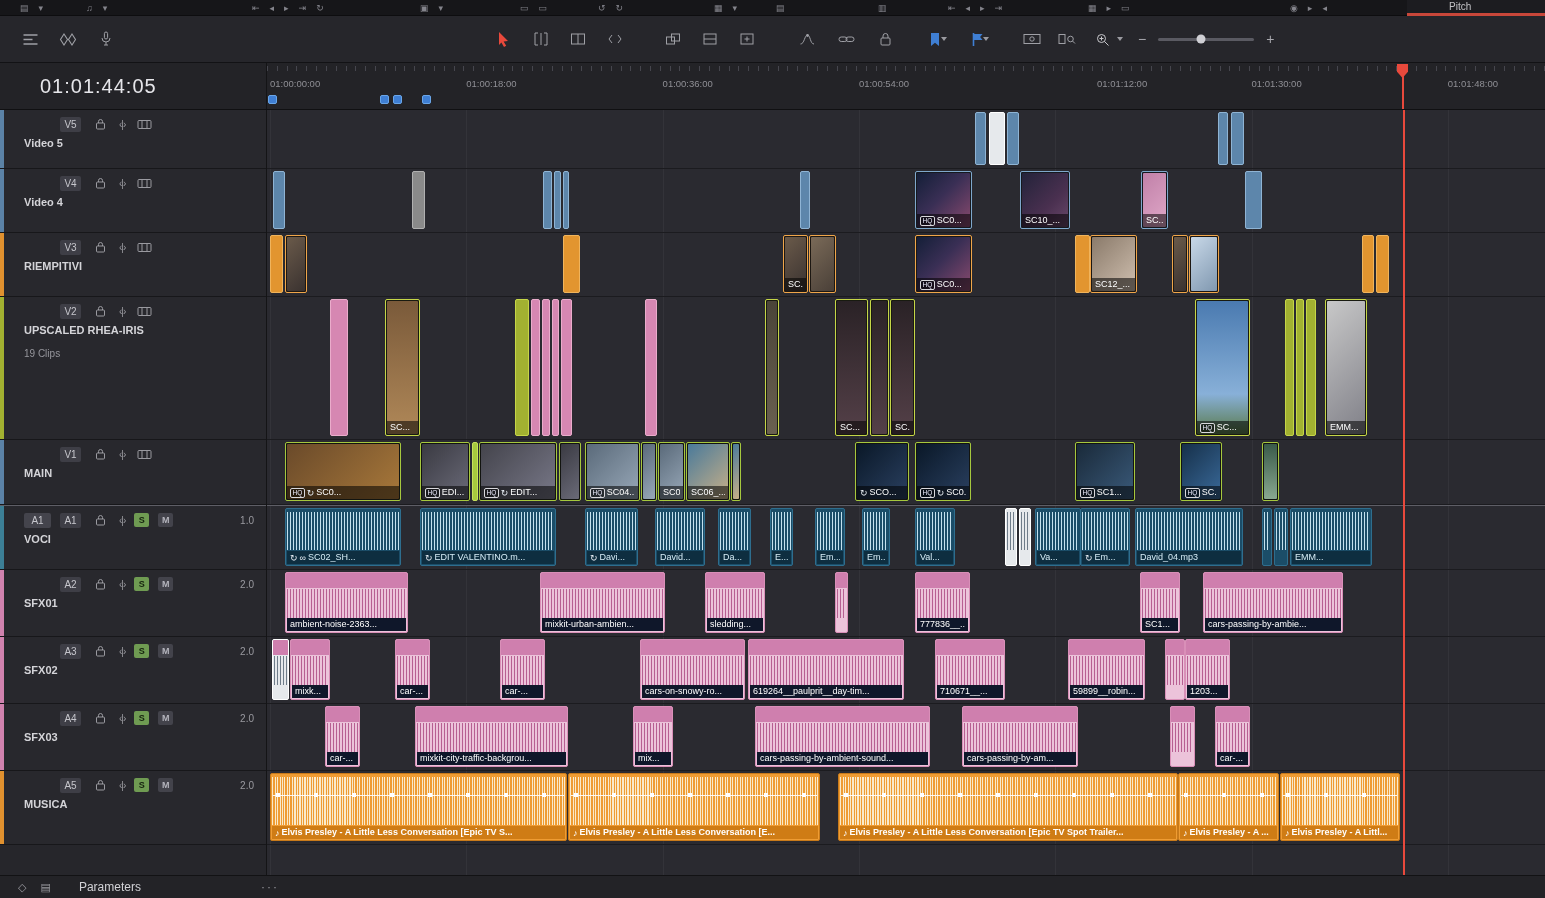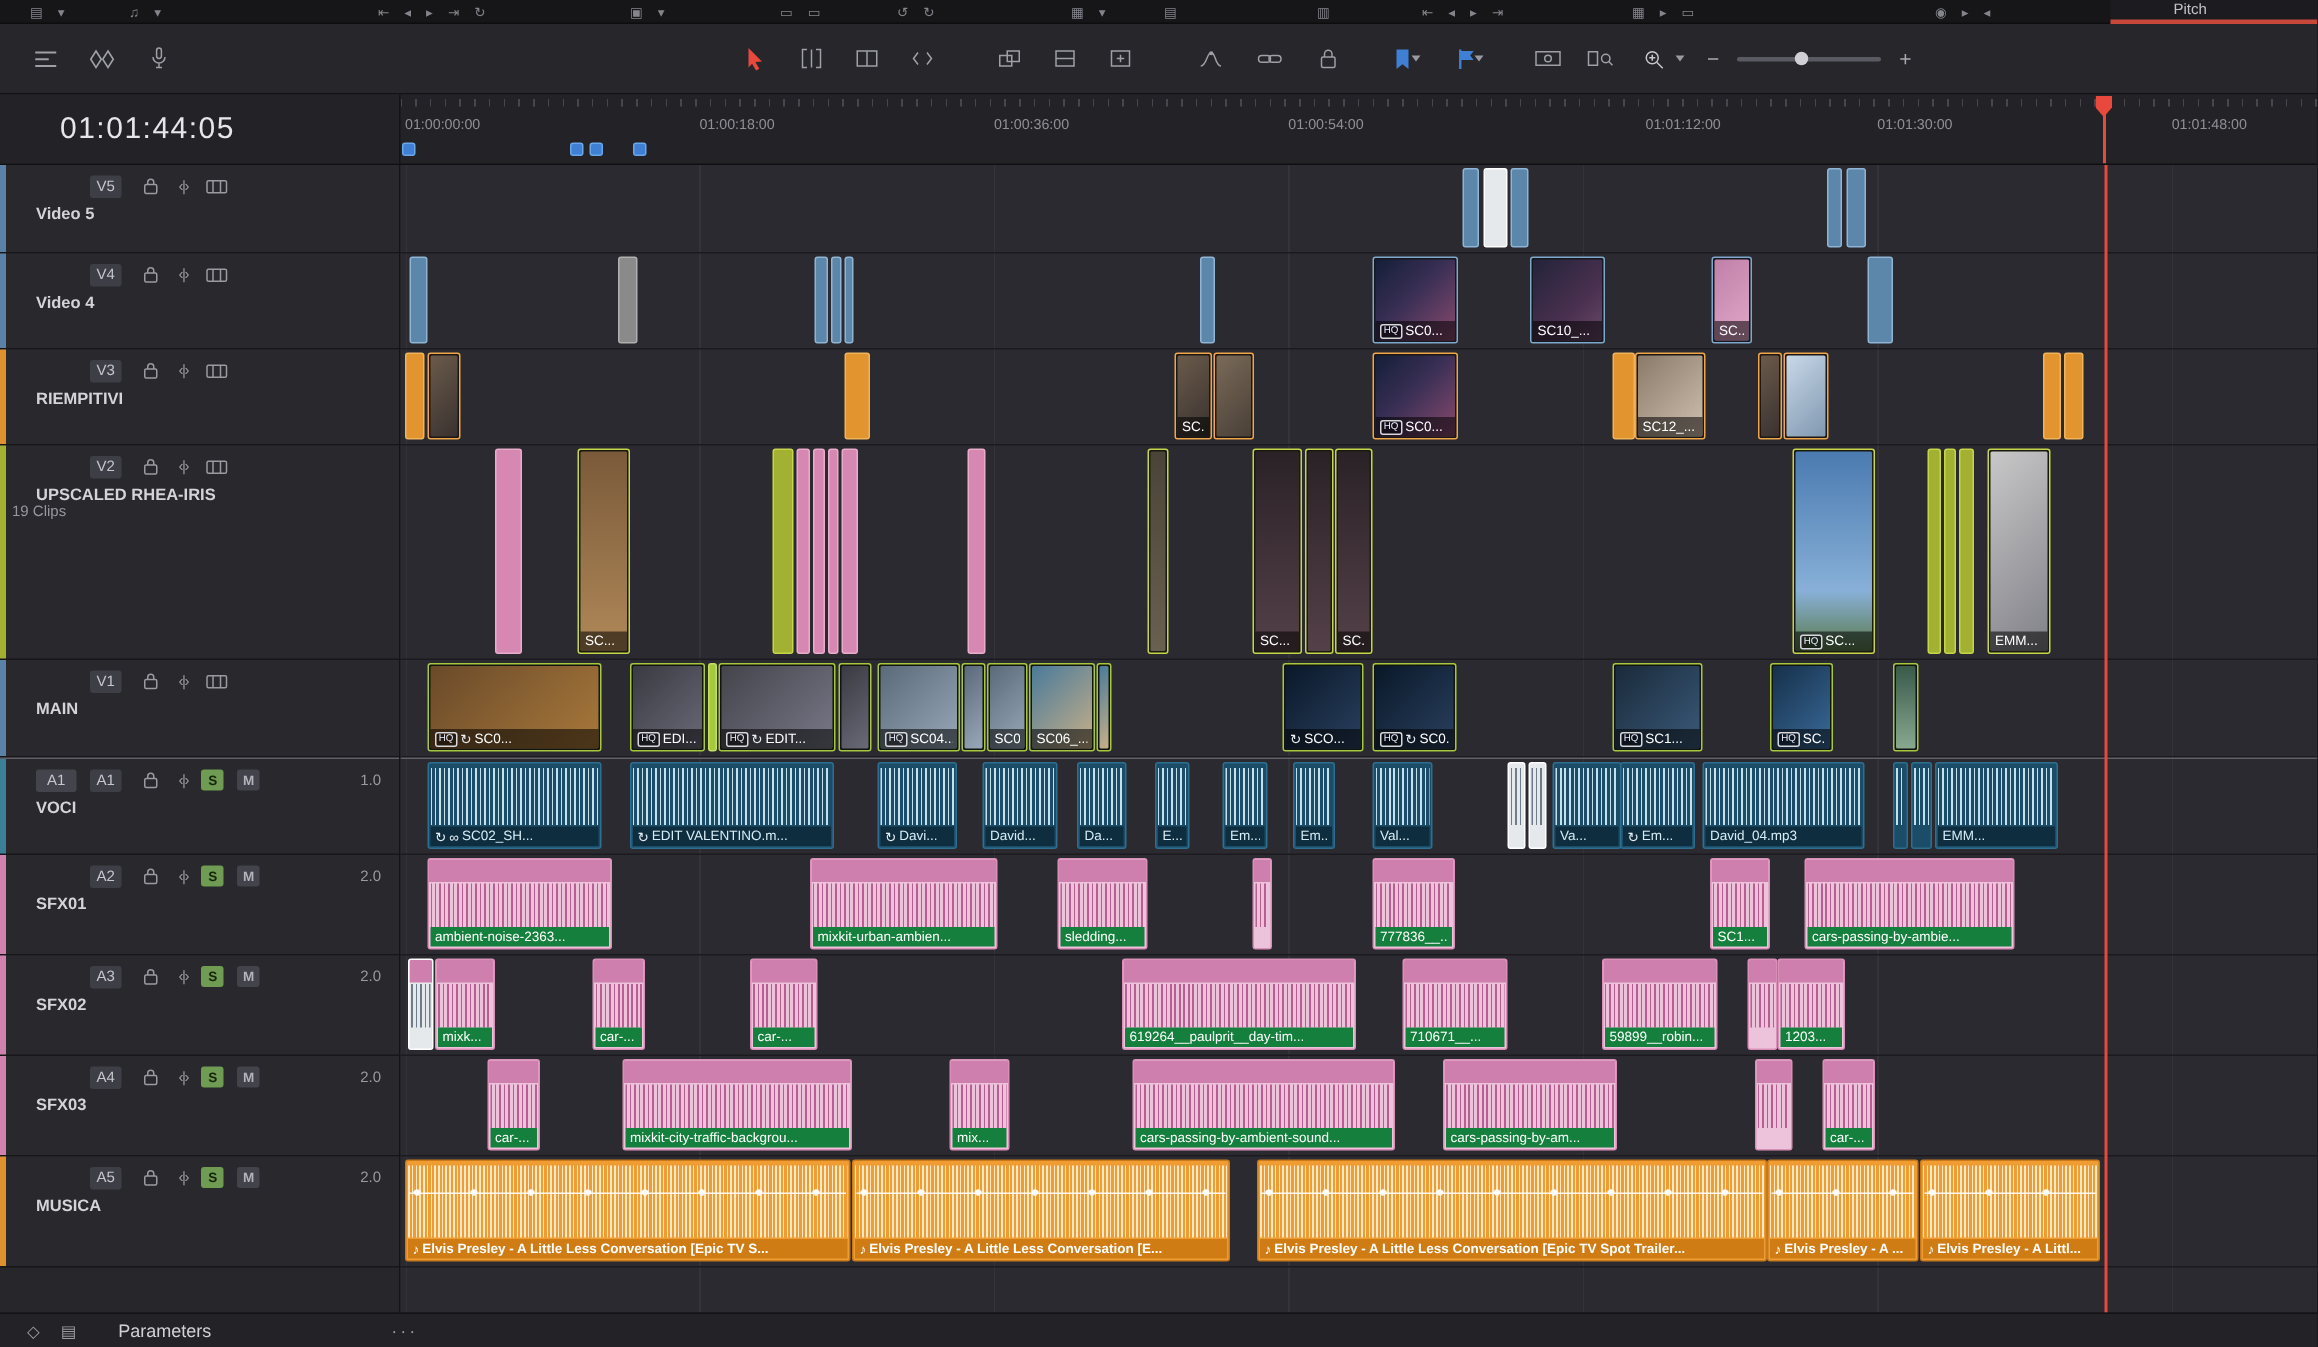--- a/index.html
+++ b/index.html
@@ -44,21 +44,21 @@
   .strip{position:absolute;left:0;top:0;bottom:0;width:4px;}
   .trow{display:flex;align-items:center;gap:9px;padding:6px 0 0 24px;height:22px;}
   .pre{width:27px;height:15px;}
   .prebadge{width:27px;height:15px;background:#44444c;border-radius:2px;color:#c6c6cc;font-size:10px;text-align:center;line-height:15px;}
   .badge{min-width:21px;height:15px;background:#3e3e46;border-radius:2px;color:#c6c6cc;font-size:10px;text-align:center;line-height:15px;padding:0 3px;}
   .autosel{color:#9a9aa0;font-size:10px;letter-spacing:-1px;}
   .solo{width:15px;height:14px;background:#6f9b52;color:#16230f;font-size:9px;font-weight:bold;text-align:center;line-height:14px;border-radius:2px;}
   .mute{width:15px;height:14px;background:#43434b;color:#b4b4bc;font-size:9px;font-weight:bold;text-align:center;line-height:14px;border-radius:2px;}
   .level{position:absolute;right:12px;top:9px;font-size:10px;color:#9a9aa0;}
   .tname{padding-left:24px;margin-top:5px;font-size:11px;font-weight:bold;color:#d4d4d8;white-space:nowrap;}
-  .tsub{padding-left:8px;font-size:10px;color:#96969c;margin-top:0;}
+  .tsub{padding-left:24px;font-size:10px;color:#96969c;margin-top:12px;}
 
   #lanes{position:relative;flex:1;background-color:#2a2a30;
     background-image:repeating-linear-gradient(90deg,rgba(255,255,255,.045) 0 1px,transparent 1px 196.3px);
     background-position:3px 0;overflow:hidden;}
   .lane{position:relative;border-bottom:1px solid #1b1b1f;}
   .lane.section{border-top:1px solid #5e5e66;}
 
   
   .clip{position:absolute;top:2px;bottom:3px;border-radius:2px;overflow:hidden;font-size:9px;}
   .clip.blue{background:#5d86ab;border:1px solid #8fb4d4;}
@@ -82,21 +82,21 @@
 
   
   .clip.voice{background:#1b4d68;border:1px solid #2e6e8e;}
   .clip.voice .wave{position:absolute;left:1px;right:1px;top:3px;bottom:15px;
     background:repeating-linear-gradient(90deg,rgba(205,233,245,.95) 0 1px,transparent 1px 3px);}
   .clip.voice .name{background:#0e2e40;color:#d6ecf6;}
   .clip.sfx{background:#ecc3da;border:1px solid #d98fb8;}
   .clip.sfx::before{content:"";position:absolute;left:0;right:0;top:0;height:26%;background:#cf7fae;}
   .clip.sfx .wave{position:absolute;left:1px;right:1px;top:27%;bottom:14px;
     background:repeating-linear-gradient(90deg,rgba(170,70,128,.8) 0 1px,transparent 1px 3px);}
-  .clip.sfx .name{background:#15803d;}
+  .clip.sfx .name{background:#0f172a;}
   .clip.music{background:#ef9c33;border:1px solid #c87a1a;}
   .clip.music .wave{position:absolute;left:1px;right:1px;top:3px;bottom:15px;
     background:repeating-linear-gradient(90deg,rgba(250,238,210,.95) 0 1px,transparent 1px 2.5px);}
   .clip.music .name{background:#cf7c15;font-weight:bold;}
   .clip.music .automation{position:absolute;left:2px;right:2px;top:24%;height:11px;
     background-image:radial-gradient(2.2px 2.2px at 5px 5px,#fff 98%,transparent),linear-gradient(rgba(255,255,255,.9),rgba(255,255,255,.9));
     background-size:38px 11px,100% 1px;background-position:0 0,0 5px;background-repeat:repeat-x,no-repeat;}
   .clip.selected .wave{background:repeating-linear-gradient(90deg,rgba(90,105,120,.85) 0 1px,transparent 1px 3px);}
 
   
@@ -906,20 +906,26 @@
             <div class="name">
               <span class="txt">car-...</span>
             </div>
           </div>
           <div class="clip sfx" style="left: 233px; width: 45px;">
             <div class="wave"></div>
             <div class="name">
               <span class="txt">car-...</span>
             </div>
           </div>
+          <div class="clip sfx" style="left: 373px; width: 105px;">
+            <div class="wave"></div>
+            <div class="name">
+              <span class="txt">cars-on-snowy-ro...</span>
+            </div>
+          </div>
           <div class="clip sfx" style="left: 481px; width: 156px;">
             <div class="wave"></div>
             <div class="name">
               <span class="txt">619264__paulprit__day-tim...</span>
             </div>
           </div>
           <div class="clip sfx" style="left: 668px; width: 70px;">
             <div class="wave"></div>
             <div class="name">
               <span class="txt">710671__...</span>

